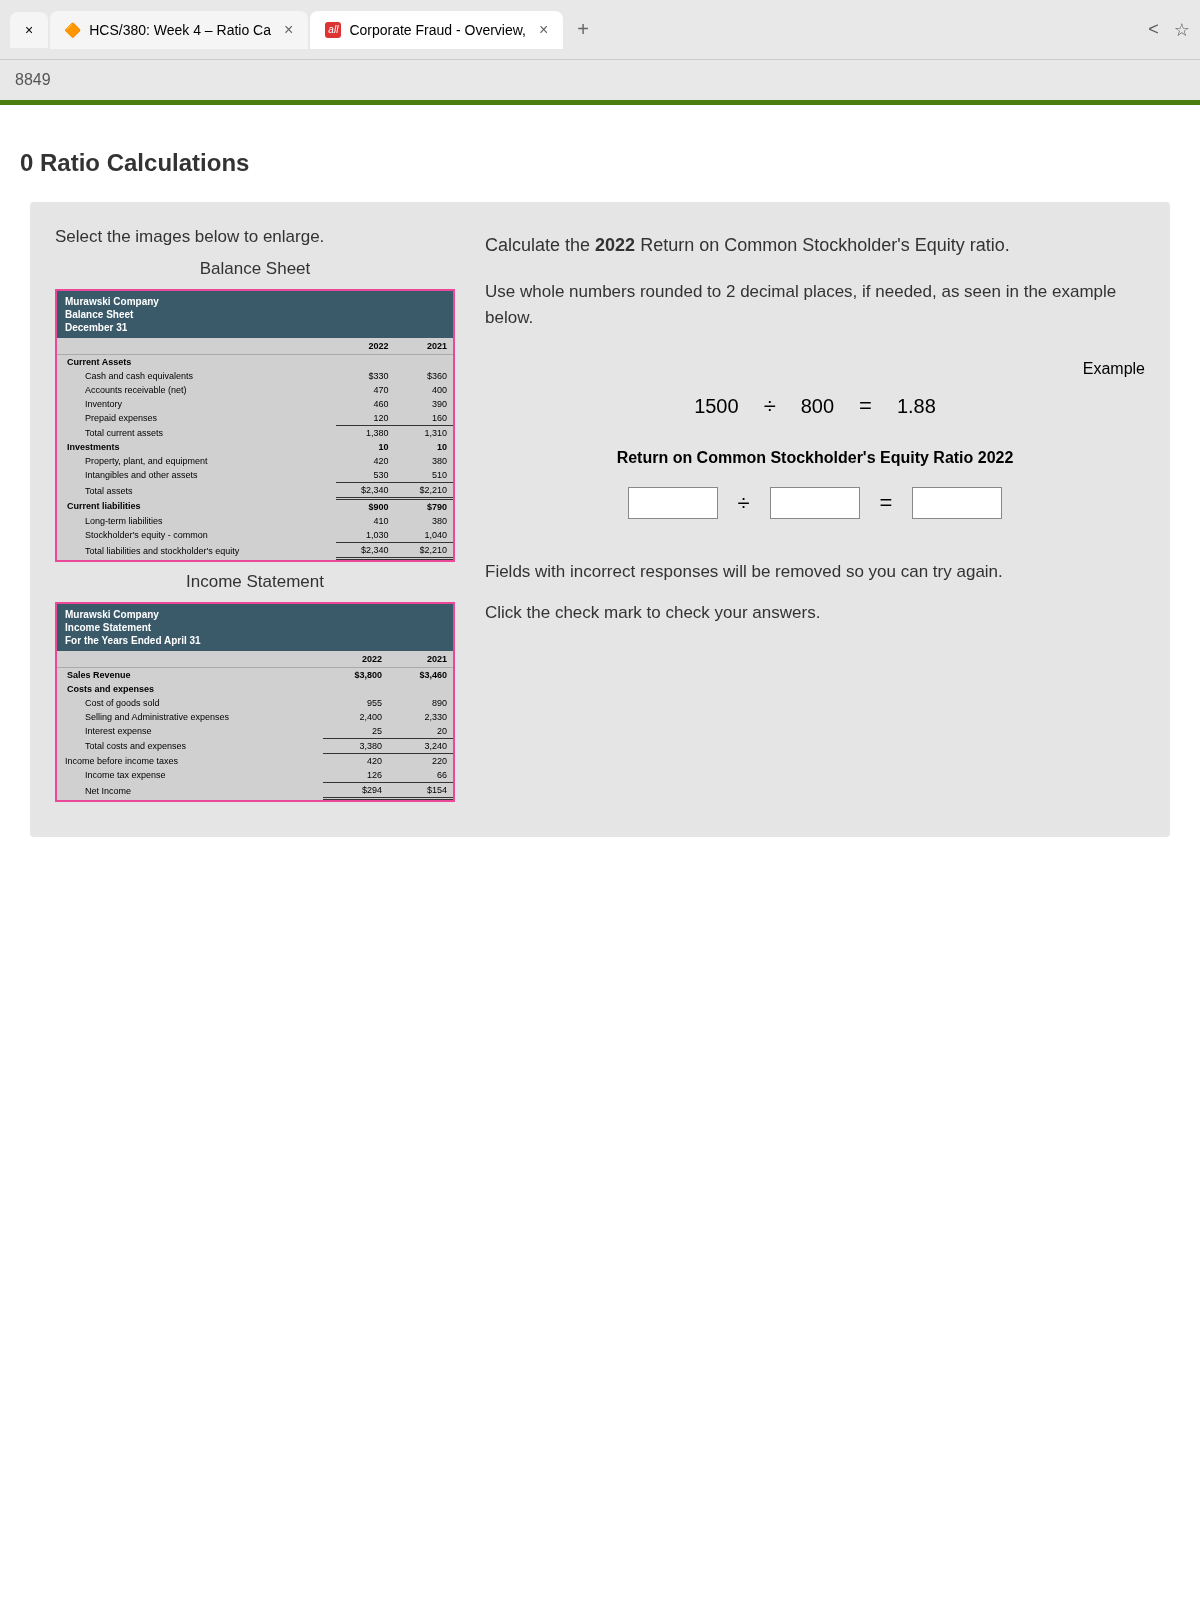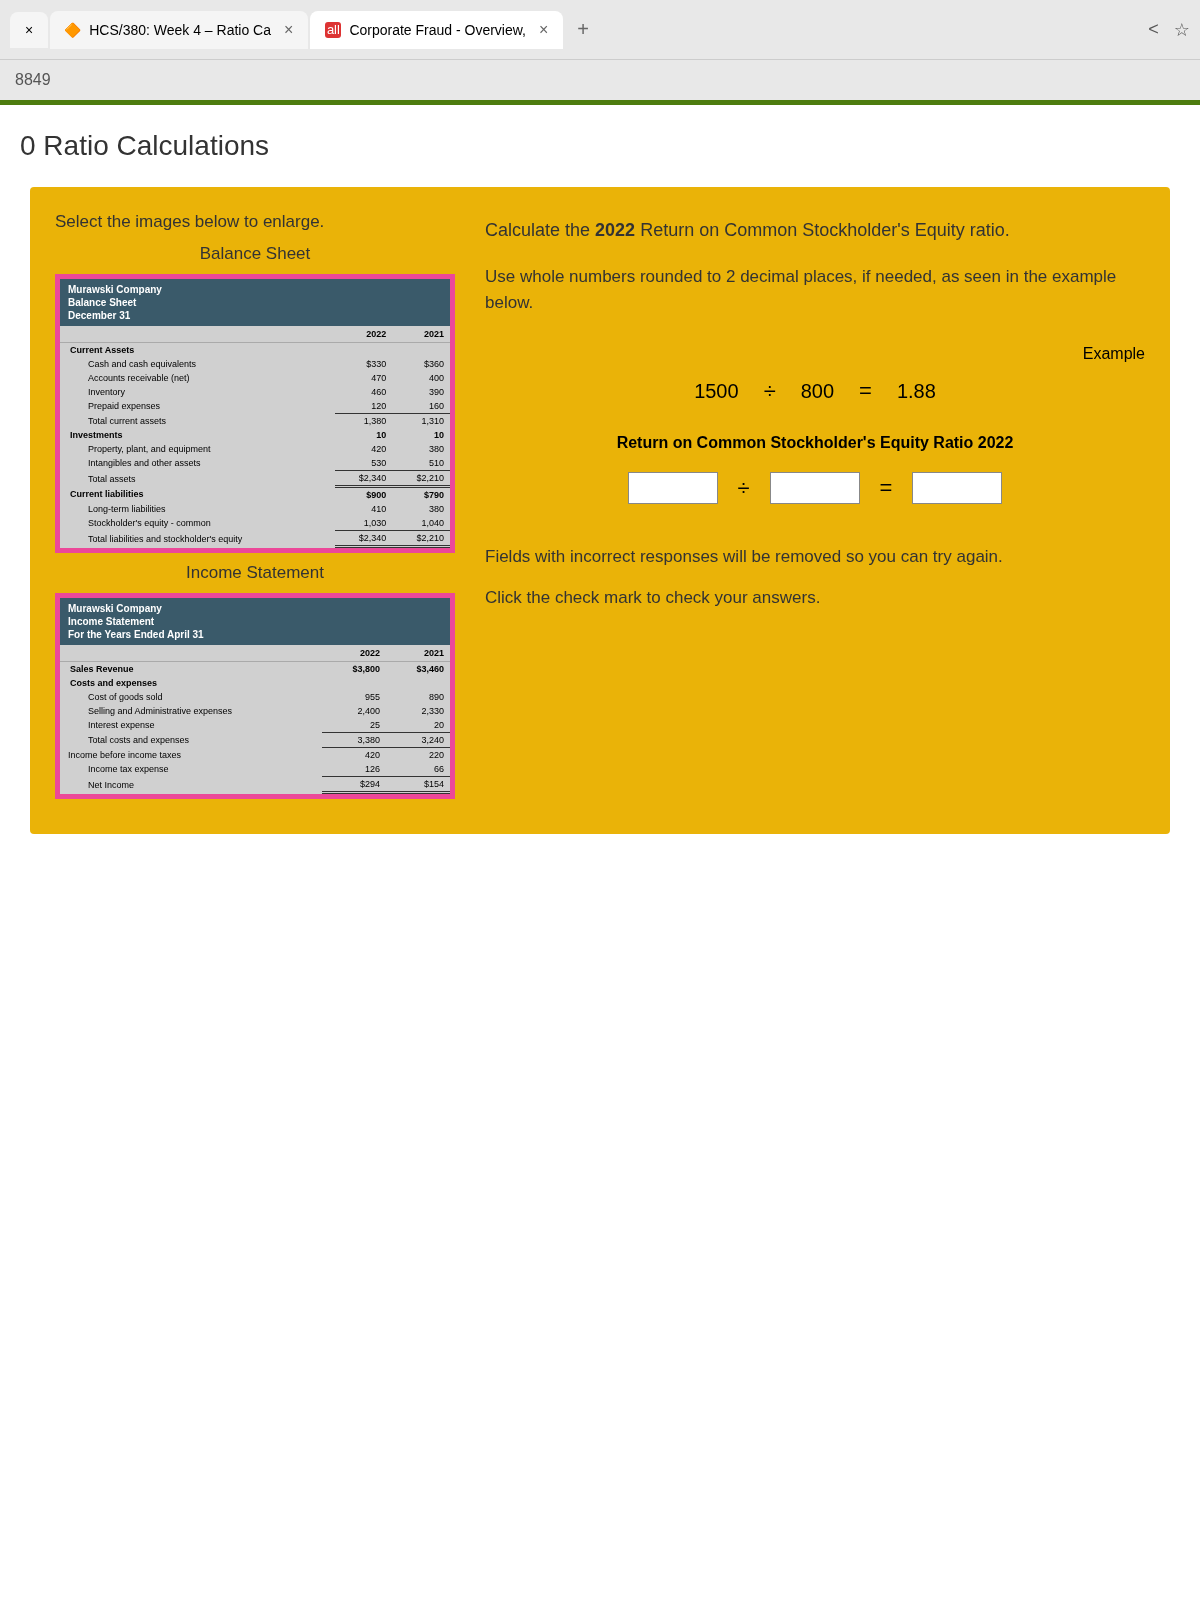--- a/index.html
+++ b/index.html
@@ -51,30 +51,31 @@
     .url-text { font-size: 16px; color: #555; }
     
     
     .page-content {
       background: #fff;
       height: calc(100% - 105px);
       overflow: hidden;
     }
     .page-header {
       padding: 25px 20px 15px;
-      font-size: 28px;
-      font-weight: normal;
-      color: #333;
+      font-size: 24px;
+      font-weight: bold;
+      color: #333;
+      margin-top: 19px;
     }
     
     .content-area {
       display: flex;
       padding: 0 20px;
       gap: 30px;
-      background: #eab308;
+      background: #e5e5e5;
       margin: 10px 30px;
       padding: 25px;
       border-radius: 4px;
     }
     
     .left-panel { flex: 0 0 400px; }
     .right-panel { flex: 1; padding-top: 5px; }
     
     .instruction-text {
       font-size: 17px;
@@ -84,21 +85,21 @@
     .sheet-title {
       font-size: 17px;
       color: #333;
       text-align: center;
       margin-bottom: 10px;
     }
     
     
     .statement {
       background: #d0d0d0;
-      border: 5px solid #ec4899;
+      border: 2px solid #ec4899;
       font-size: 10px;
       margin-bottom: 10px;
     }
     .statement-header {
       background: #3a5a6a;
       color: #fff;
       padding: 4px 8px;
       font-size: 10px;
       font-weight: bold;
       line-height: 1.3;
@@ -205,21 +206,21 @@
 <div class="browser-chrome">
   <div class="tab">
     <span>×</span>
   </div>
   <div class="tab">
     <span class="tab-icon">🔶</span>
     <span>HCS/380: Week 4 – Ratio Ca</span>
     <span class="tab-close">×</span>
   </div>
   <div class="tab active">
-    <span class="tab-icon" style="background:#d33;color:#fff;font-size:13px;border-radius:3px;padding:1px 2px;">all</span>
+    <span class="tab-icon" style="background:#d33;color:#fff;font-size:10px;border-radius:3px;padding:1px 2px;font-style:italic;">all</span>
     <span>Corporate Fraud - Overview,</span>
     <span class="tab-close">×</span>
   </div>
   <div class="new-tab">+</div>
   <div class="browser-actions">
     <span class="browser-icon">&lt;</span>
     <span class="browser-icon">☆</span>
   </div>
 </div>
 

